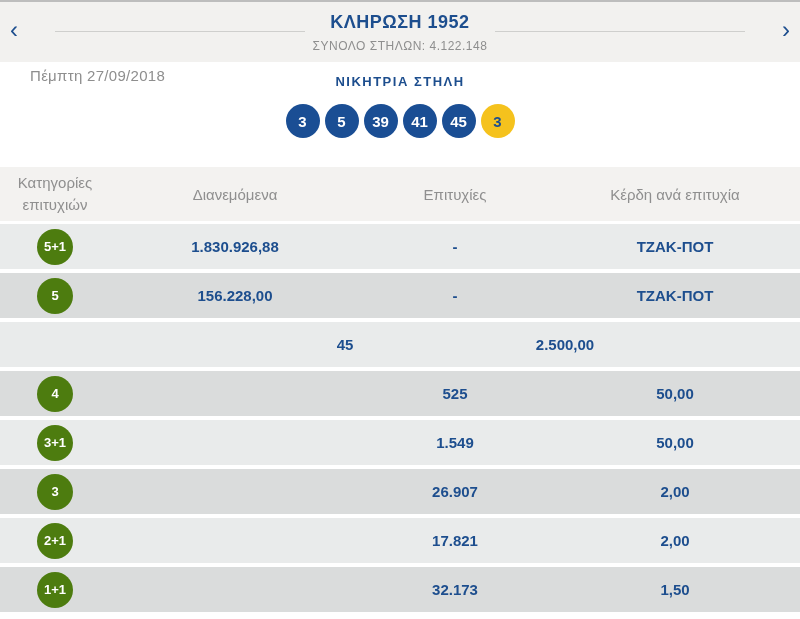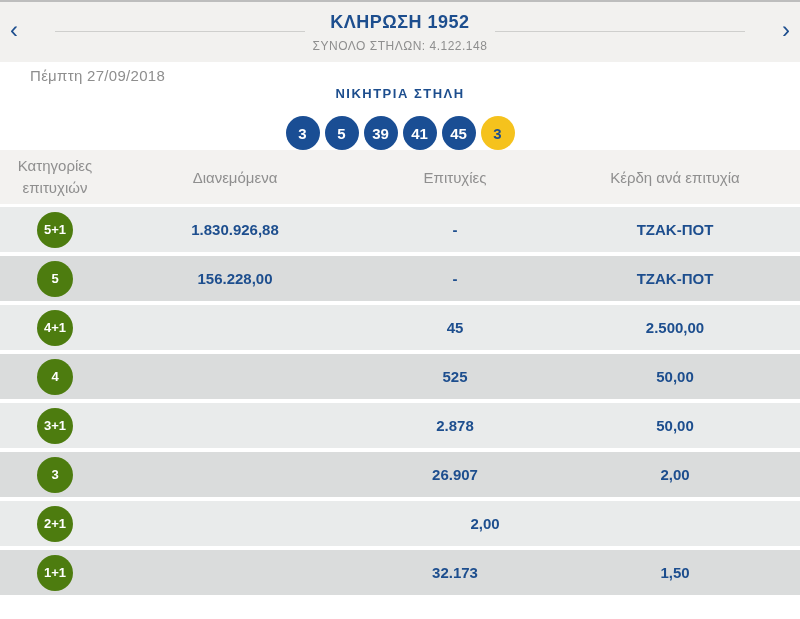--- a/index.html
+++ b/index.html
@@ -63,24 +63,24 @@
   }
   .draw-subtitle {
     margin-top: 6px;
     font-size: 12px;
     color: #8e8e8e;
     letter-spacing: 0.5px;
   }
 
   
   .winning-section {
-    height: 88px;
+    height: 105px;
     background: #ffffff;
     text-align: center;
-    padding-top: 24px;
+    padding-top: 12px;
   }
   .winning-label {
     font-size: 13px;
     font-weight: bold;
     color: #1d4e8e;
     letter-spacing: 1.5px;
   }
   .balls-row {
     margin-top: 15px;
     display: flex;
@@ -197,56 +197,54 @@
     </div>
     <div class="t-row">
       <div class="c1">
           <span class="badge">5</span>
         </div>
       <div class="c2">156.228,00</div>
       <div class="c3">-</div>
       <div class="c4">ΤΖΑΚ-ΠΟΤ</div>
     </div>
     <div class="t-row">
-      <div class="c1">
-          <span class="badge">4+1</span>
-        </div>
       <div class="c2"></div>
       <div class="c3">45</div>
       <div class="c4">2.500,00</div>
     </div>
     <div class="t-row">
       <div class="c1">
           <span class="badge">4</span>
         </div>
       <div class="c2"></div>
       <div class="c3">525</div>
       <div class="c4">50,00</div>
     </div>
     <div class="t-row">
       <div class="c1">
           <span class="badge">3+1</span>
         </div>
       <div class="c2"></div>
-      <div class="c3">2.878</div>
+      <div class="c3">1.549</div>
       <div class="c4">50,00</div>
     </div>
     <div class="t-row">
       <div class="c1">
           <span class="badge">3</span>
         </div>
       <div class="c2"></div>
       <div class="c3">26.907</div>
       <div class="c4">2,00</div>
     </div>
     <div class="t-row">
       <div class="c1">
           <span class="badge">2+1</span>
         </div>
       <div class="c2"></div>
+      <div class="c3">17.821</div>
       <div class="c4">2,00</div>
     </div>
     <div class="t-row">
       <div class="c1">
           <span class="badge">1+1</span>
         </div>
       <div class="c2"></div>
       <div class="c3">32.173</div>
       <div class="c4">1,50</div>
     </div>

